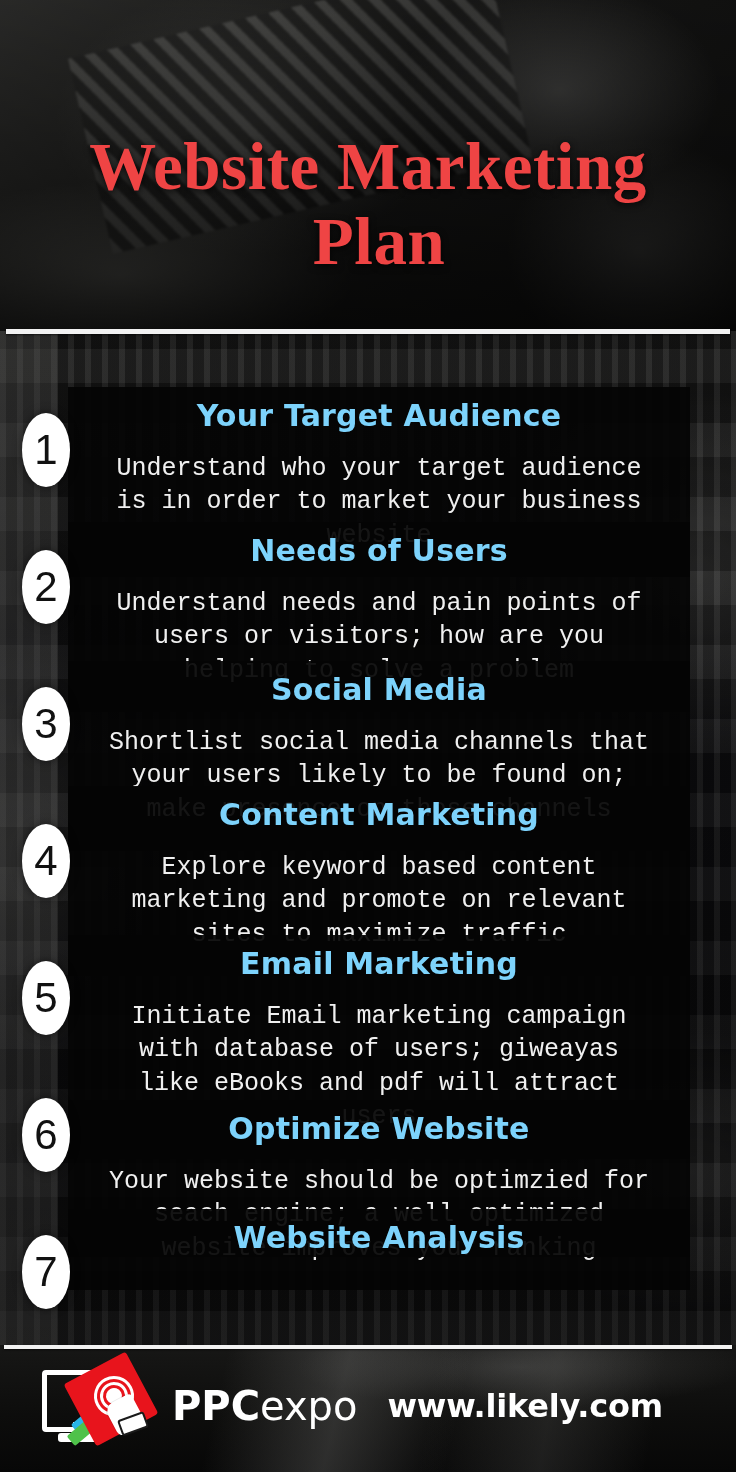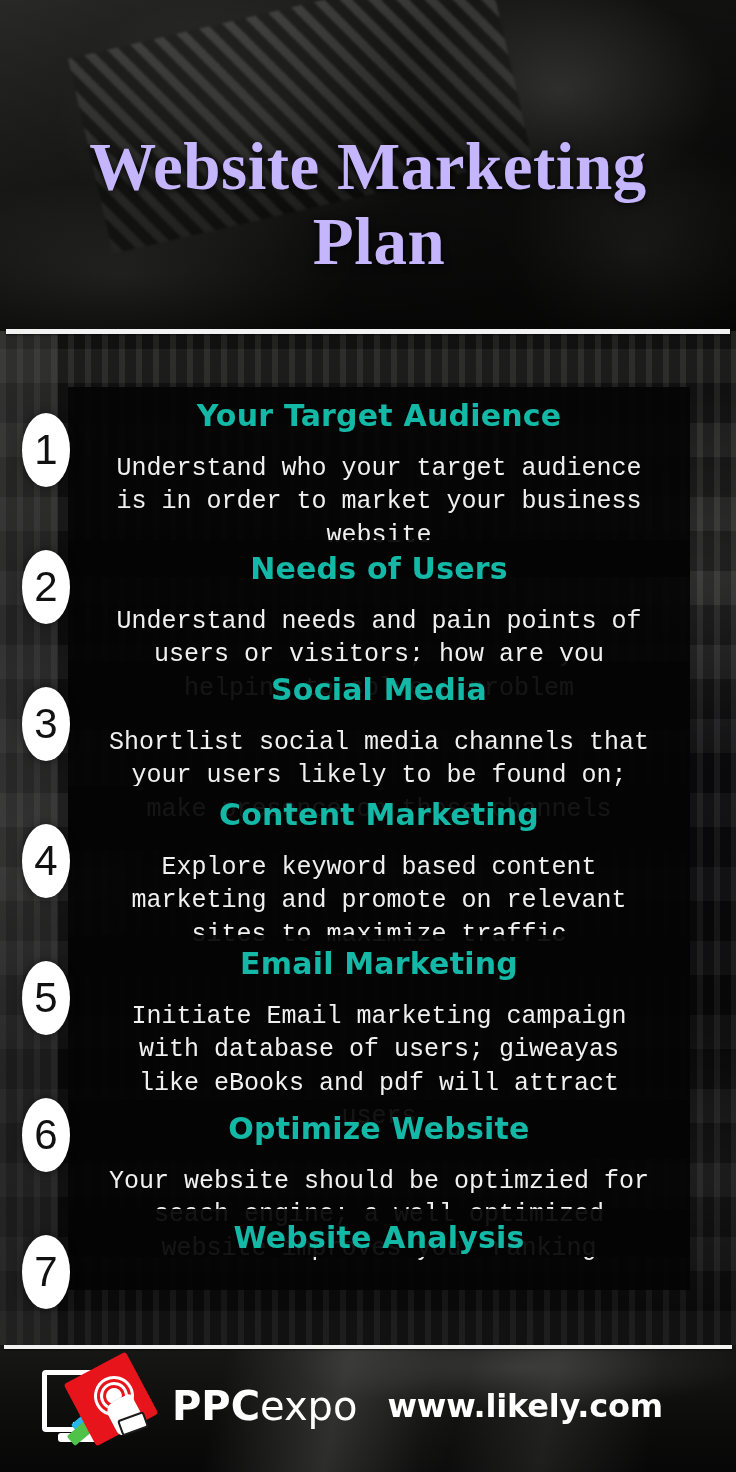--- a/index.html
+++ b/index.html
@@ -52,21 +52,21 @@
     background:
       linear-gradient(103deg, rgba(0,0,0,0) 0 30%, rgba(132,132,130,.30) 46%, rgba(0,0,0,0) 62%),
       linear-gradient(100deg, rgba(0,0,0,0) 0 58%, rgba(110,110,108,.22) 74%, rgba(0,0,0,0) 88%),
       radial-gradient(ellipse 320px 60px at 520px 22px, rgba(120,120,118,.30), rgba(0,0,0,0) 70%),
       linear-gradient(180deg,#171716 0%,#0d0d0c 55%,#070707 100%);
   }
 
   
   .hero-title{
     position:absolute;left:0;top:88px;width:736px;
-    text-align:center;color:#c4b5fd;
+    text-align:center;color:#ef4444;
     font-family:"Liberation Serif","DejaVu Serif",serif;
     font-weight:700;font-size:67px;line-height:1.0;
     letter-spacing:.5px;
     text-shadow:0 2px 7px rgba(0,0,0,.75);
   }
   .hero-title .l2{display:block;margin-top:8px;padding-left:22px;}
 
   .rule{
     position:absolute;height:5px;background:#f2f2f2;
     box-shadow:0 1px 2px rgba(0,0,0,.6);
@@ -75,21 +75,21 @@
   .rule-bottom{left:4px;top:1345px;width:728px;height:4px;}
 
   
   .steps{position:absolute;left:0;top:0;width:736px;height:1472px;}
   .step{position:absolute;left:0;width:736px;}
   .step-panel{
     position:absolute;left:68px;width:622px;
     background:rgba(4,4,4,.93);
   }
   .step-heading{
-    color:#14b8a6;text-align:center;
+    color:#7dd3fc;text-align:center;
     font-family:"DejaVu Sans","Liberation Sans",sans-serif;
     font-weight:700;font-size:30px;line-height:1.12;
     letter-spacing:.2px;
     margin:0;padding:12px 18px 2px 18px;
   }
   .step-desc{
     color:#f0f0f0;text-align:center;
     font-family:Liberation Mono, monospace;
     font-weight:400;font-size:25px;line-height:1.34;
     margin:12px;padding:5px 22px 13px 22px;
@@ -172,21 +172,21 @@
 
     <div class="step">
       <div class="step-panel" style="top:387px;">
         <div class="step-heading">Your Target Audience</div>
         <div class="step-desc">Understand who your target audience is in order to market your business website</div>
       </div>
       <div class="step-badge" style="top:413px;">1</div>
     </div>
 
     <div class="step">
-      <div class="step-panel" style="top:540px;">
+      <div class="step-panel" style="top:522px;">
         <div class="step-heading">Needs of Users</div>
         <div class="step-desc">Understand needs and pain points of users or visitors; how are you helping to solve a problem</div>
       </div>
       <div class="step-badge" style="top:550px;">2</div>
     </div>
 
     <div class="step">
       <div class="step-panel" style="top:661px;">
         <div class="step-heading">Social Media</div>
         <div class="step-desc">Shortlist social media channels that your users likely to be found on; make presence on those channels</div>

